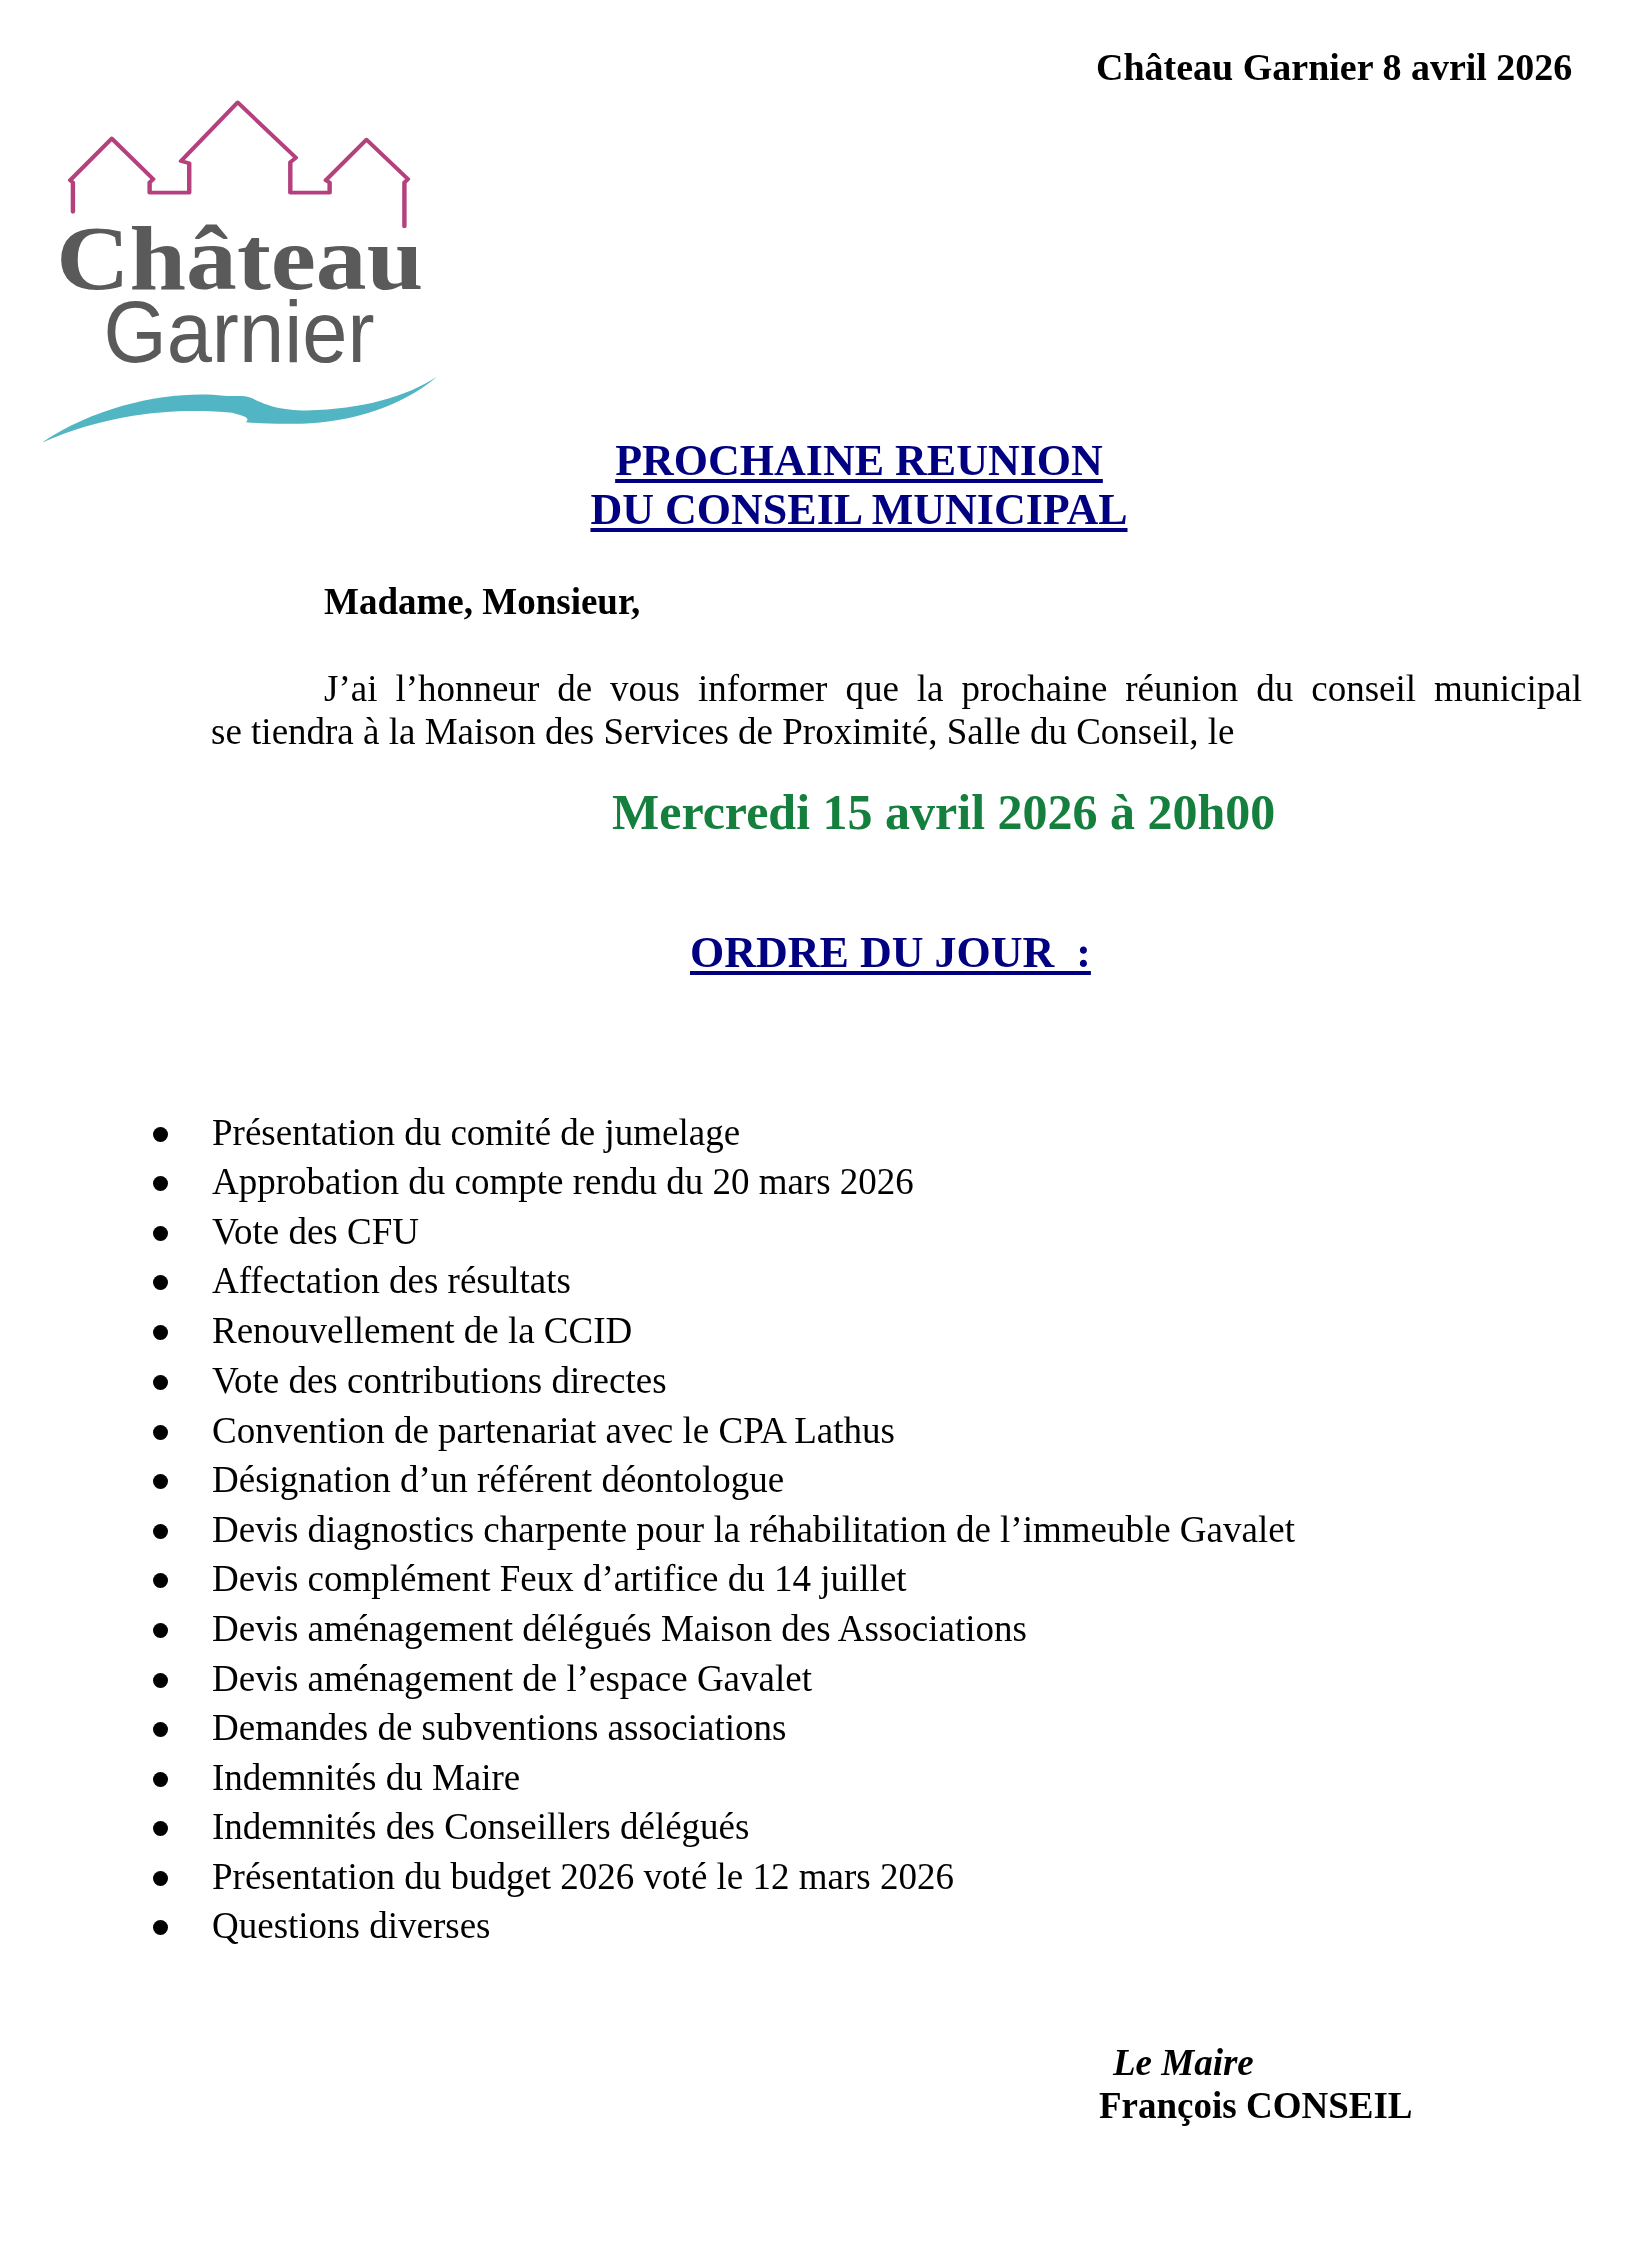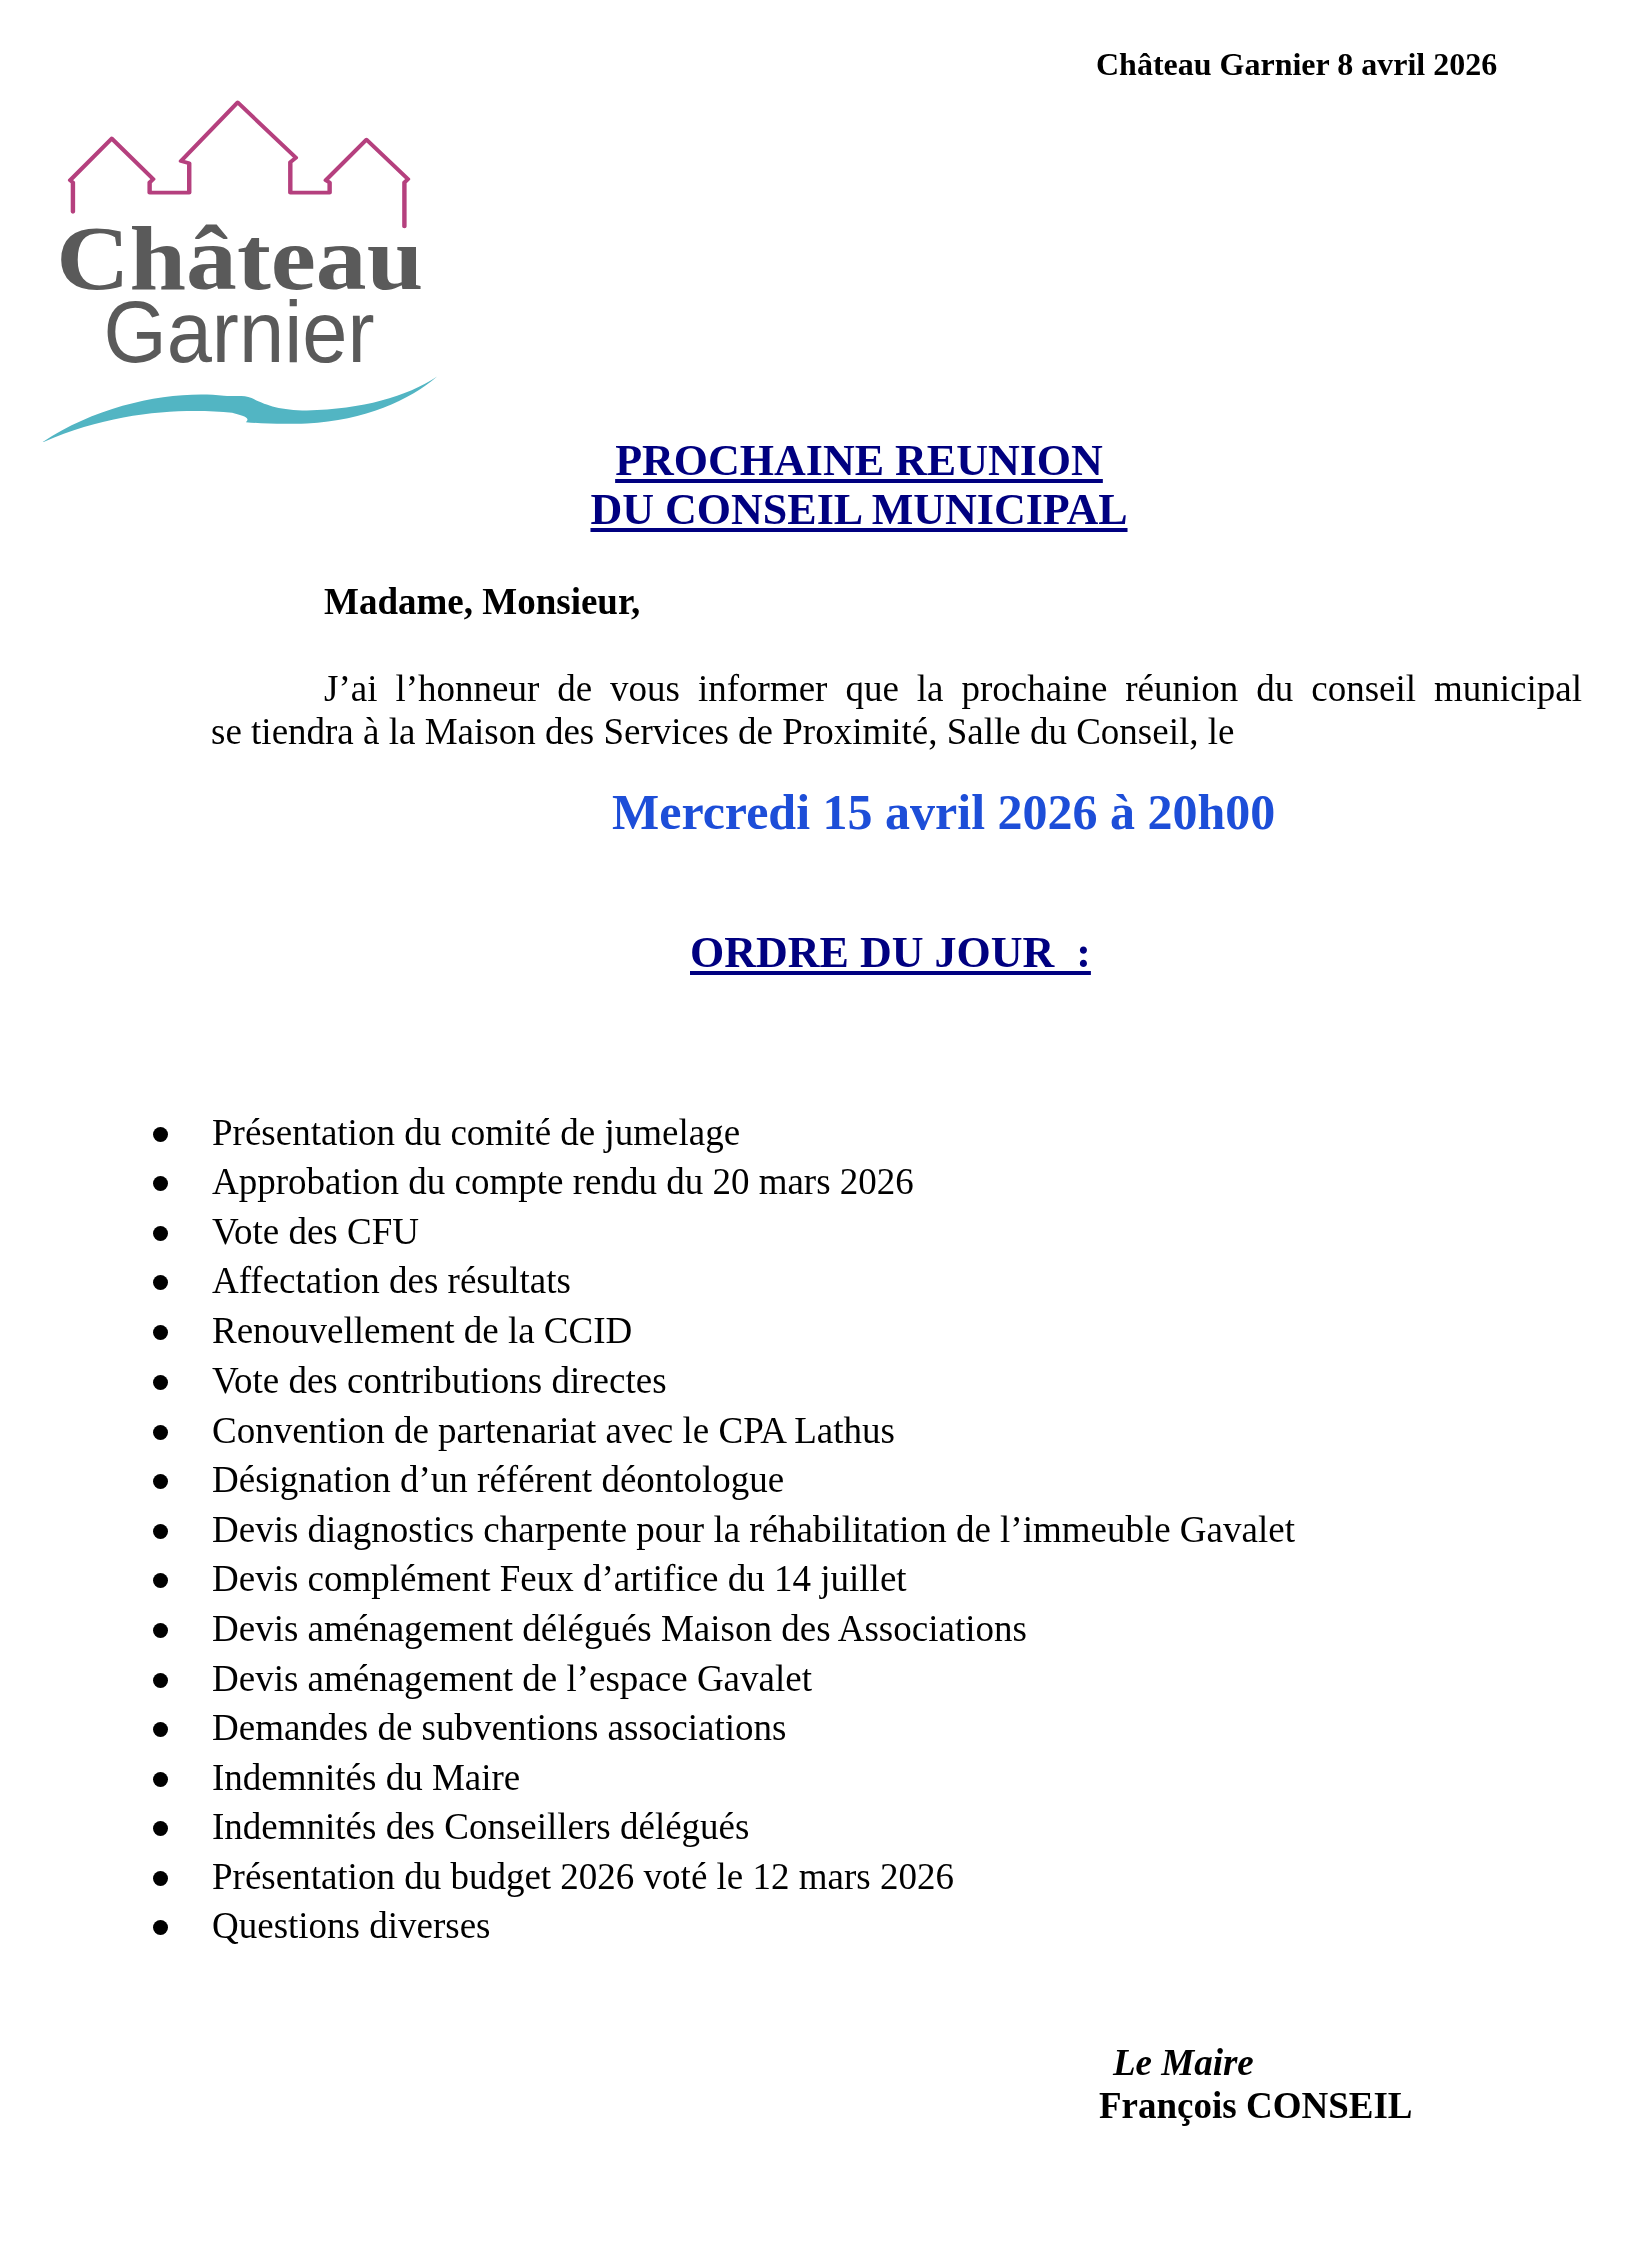--- a/index.html
+++ b/index.html
@@ -1,27 +1,27 @@
 <!DOCTYPE html>
 <html style="font-size:8px"><head>
 <meta charset="utf-8">
 <style>
   html, body { margin:0; padding:0; background:#ffffff; }
   body { width:1626px; height:2261px; position:relative; overflow:hidden; font-family:"Liberation Serif", serif; color:#000; }
   .abs { position:absolute; white-space:nowrap; line-height:1; }
   .logo-art { position:absolute; left:30px; top:90px; width:432px; height:352px; }
   .logo-text { position:absolute; left:0; top:0; width:502px; height:452px; }
-  .date { left:1096px; top:48px; font-size:32px; font-weight:bold; }
+  .date { left:1096px; top:48px; font-size:38px; font-weight:bold; }
   .title { left:0; width:1718px; text-align:center; font-size:44px; font-weight:bold; color:#000080; }
   .title span { text-decoration:underline; text-decoration-thickness:3.5px; text-underline-offset:4px;text-align:center; }
   .salutation { left:324px; top:583px; font-size:37px; font-weight:bold; }
   .para { font-size:37px; font-weight:normal; }
   .para1 { left:324px; top:670px; width:1258px; text-align:justify; text-align-last:justify; }
   .para2 { left:211px; top:713px; }
-  .meeting { left:612px; top:787px; font-size:50px; font-weight:bold; color:#1d4ed8; }
+  .meeting { left:612px; top:787px; font-size:50px; font-weight:bold; color:#15803d; }
   .agenda-title { left:690px; top:931px; font-size:44px; font-weight:bold; color:#000080; }
   .agenda-title span { text-decoration:underline; text-decoration-thickness:3.5px; text-underline-offset:4px; white-space:pre; }
   .agenda { position:absolute; left:0; top:0; margin:0; padding:0; list-style:none; }
   .agenda-item { position:absolute; left:0; height:49px; font-size:37px; line-height:1; white-space:nowrap; }
   .bullet { position:absolute; left:153px; width:15px; height:15px; border-radius:50%; background:#000; }
   .item-text { position:absolute; left:212px; }
   .sig-role { left:1113px; top:2044px; font-size:37px; font-weight:bold; font-style:italic; }
   .sig-name { left:1099px; top:2087px; font-size:37px; font-weight:bold; }
 </style>
 </head>

